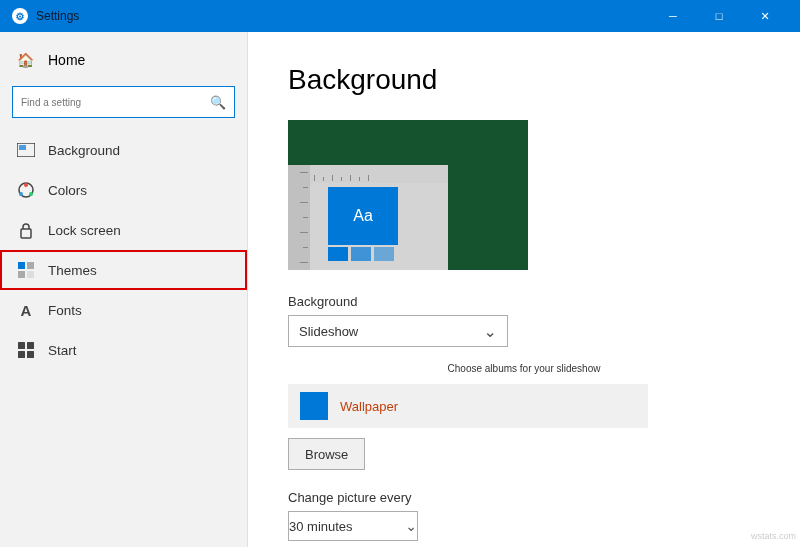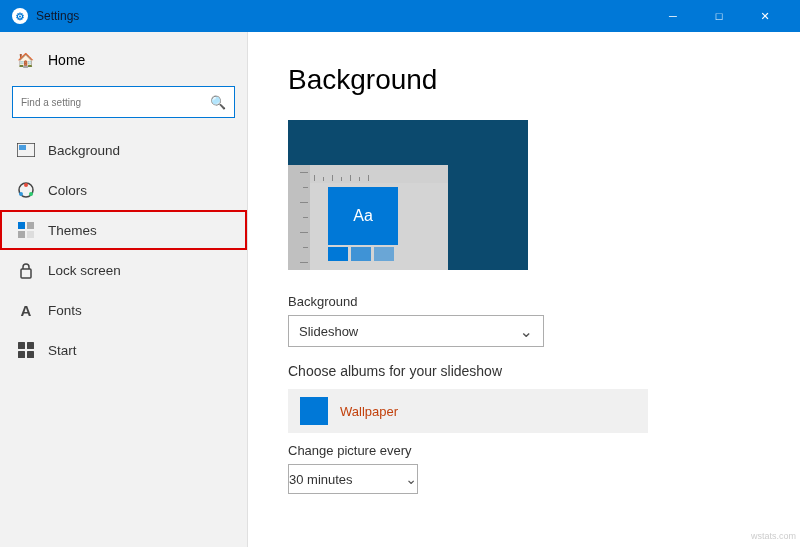--- a/index.html
+++ b/index.html
@@ -153,21 +153,21 @@
       font-size: 28px;
       font-weight: 300;
       margin-bottom: 24px;
       color: #000;
     }
 
     
     .preview-area {
       width: 240px;
       height: 150px;
-      background: #0c4a6e;
+      background: #14532d;
       margin-bottom: 24px;
       position: relative;
       overflow: hidden;
     }
     .preview-inner {
       position: absolute;
       bottom: 0;
       left: 0;
       width: 160px;
       height: 105px;
@@ -176,39 +176,40 @@
 
     
     .form-label {
       font-size: 13px;
       color: #333;
       margin-bottom: 6px;
       margin-top: 4px;
     }
 
     .dropdown {
-      width: 256px;
+      width: 220px;
       height: 32px;
       border: 1px solid #adadad;
       background: #fff;
       display: flex;
       align-items: center;
       padding: 0 10px;
       cursor: pointer;
       justify-content: space-between;
       margin-bottom: 16px;
       font-size: 13px;
       color: #333;
     }
 
     .section-subtitle {
-      font-size: 14px;
+      font-size: 10px;
       color: #333;
       margin-bottom: 10px;
       margin-top: 4px;
+      text-align: center;
     }
 
     .album-item {
       display: flex;
       align-items: center;
       background: #f0f0f0;
       padding: 8px 12px;
       gap: 12px;
       width: 360px;
       margin-bottom: 10px;
@@ -302,43 +303,43 @@
         <svg width="18" height="18" viewBox="0 0 18 18">
             <circle cx="9" cy="9" r="7" fill="none" stroke="#444" stroke-width="1.5"></circle>
             <circle cx="9" cy="4" r="2" fill="#e74c3c"></circle>
             <circle cx="14" cy="13" r="2" fill="#2ecc71"></circle>
             <circle cx="4" cy="13" r="2" fill="#3498db"></circle>
           </svg>
       </span>
       <span>Colors</span>
     </div>
 
+    <div class="sidebar-item">
+      <span class="sidebar-item-icon">
+        <svg width="14" height="18" viewBox="0 0 14 18">
+            <rect x="2" y="8" width="10" height="9" rx="1" fill="none" stroke="#444" stroke-width="1.5"></rect>
+            <path d="M4 8V6a3 3 0 016 0v2" fill="none" stroke="#444" stroke-width="1.5"></path>
+          </svg>
+      </span>
+      <span>Lock screen</span>
+    </div>
+
     <div class="sidebar-item highlighted">
       <span class="sidebar-item-icon">
         <svg width="18" height="18" viewBox="0 0 18 18">
             <rect x="1" y="1" width="7" height="7" fill="#0078d7"></rect>
             <rect x="10" y="1" width="7" height="7" fill="#aaa"></rect>
             <rect x="1" y="10" width="7" height="7" fill="#aaa"></rect>
             <rect x="10" y="10" width="7" height="7" fill="#ddd"></rect>
           </svg>
       </span>
       <span>Themes</span>
     </div>
 
     <div class="sidebar-item">
-      <span class="sidebar-item-icon">
-        <svg width="14" height="18" viewBox="0 0 14 18">
-            <rect x="2" y="8" width="10" height="9" rx="1" fill="none" stroke="#444" stroke-width="1.5"></rect>
-            <path d="M4 8V6a3 3 0 016 0v2" fill="none" stroke="#444" stroke-width="1.5"></path>
-          </svg>
-      </span>
-      <span>Lock screen</span>
-    </div>
-
-    <div class="sidebar-item">
       <span class="sidebar-item-icon" style="font-weight:600;font-size:15px;color:#444;">A</span>
       <span>Fonts</span>
     </div>
 
     <div class="sidebar-item">
       <span class="sidebar-item-icon">
         <svg width="18" height="18" viewBox="0 0 18 18">
             <rect x="1" y="1" width="7" height="7" rx="0.5" fill="#444"></rect>
             <rect x="10" y="1" width="7" height="7" rx="0.5" fill="#444"></rect>
             <rect x="1" y="10" width="7" height="7" rx="0.5" fill="#444"></rect>
@@ -397,20 +398,21 @@
     </div>
 
     
     <div class="section-subtitle">Choose albums for your slideshow</div>
 
     <div class="album-item">
       <div class="album-thumb"></div>
       <span class="album-name">Wallpaper</span>
     </div>
 
+    <button class="browse-btn">Browse</button>
 
     
     <div class="form-label">Change picture every</div>
     <div class="small-dropdown">
       <span>30 minutes</span>
       <span style="font-size:14px;color:#555;">⌄</span>
     </div>
 
     
   </div>

